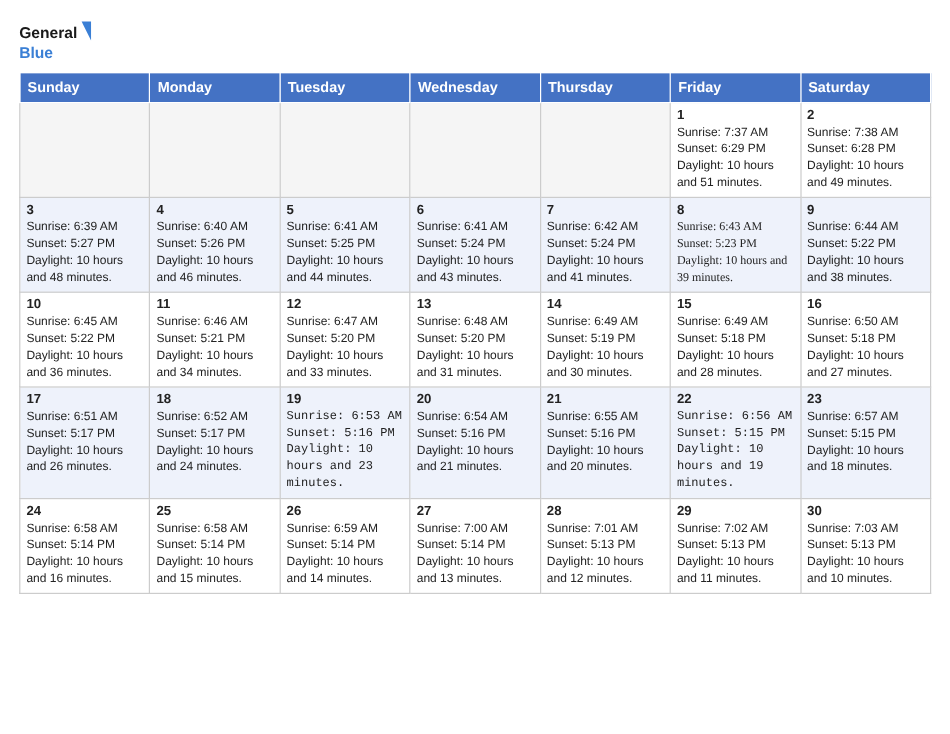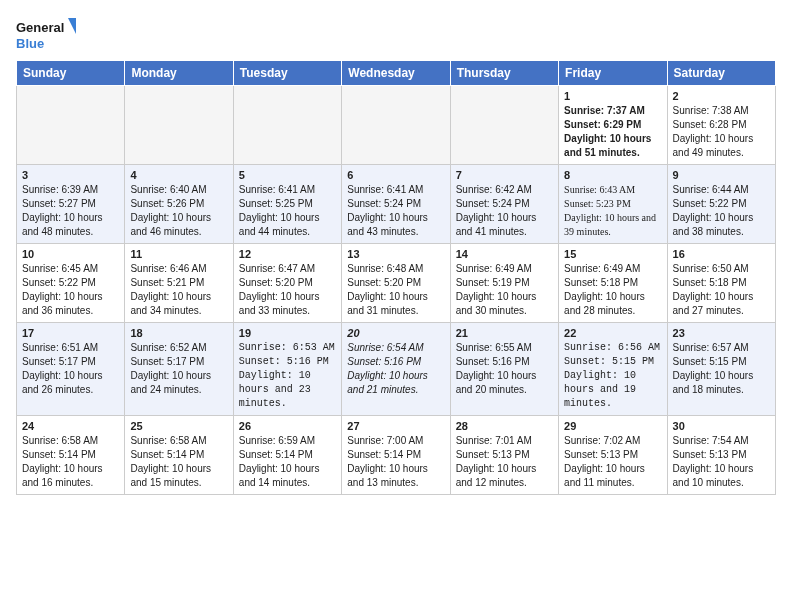--- a/index.html
+++ b/index.html
@@ -105,21 +105,21 @@
   </thead>
   <tbody id="calendar-body">
   <tr>
         <td class="empty"></td>
         <td class="empty"></td>
         <td class="empty"></td>
         <td class="empty"></td>
         <td class="empty"></td>
         <td>
           <div class="day-num">1</div>
-          <div class="day-info" style="white-space: pre-line; font-weight: bold;">Sunrise: 7:37 AM
+          <div class="day-info" style="white-space: pre-line;">Sunrise: 7:37 AM
 Sunset: 6:29 PM
 Daylight: 10 hours and 51 minutes.</div>
         </td>
         <td>
           <div class="day-num">2</div>
           <div class="day-info" style="white-space: pre-line;">Sunrise: 7:38 AM
 Sunset: 6:28 PM
 Daylight: 10 hours and 49 minutes.</div>
         </td>
       </tr>
@@ -223,21 +223,21 @@
           <div class="day-info" style="white-space: pre-line;">Sunrise: 6:52 AM
 Sunset: 5:17 PM
 Daylight: 10 hours and 24 minutes.</div>
         </td>
         <td style="background: rgb(238, 242, 251);">
           <div class="day-num">19</div>
           <div class="day-info" style="white-space: pre-line; font-family: Liberation Mono, monospace;">Sunrise: 6:53 AM
 Sunset: 5:16 PM
 Daylight: 10 hours and 23 minutes.</div>
         </td>
-        <td style="background: rgb(238, 242, 251); font-style: italic;">
+        <td style="background: rgb(238, 242, 251);">
           <div class="day-num">20</div>
           <div class="day-info" style="white-space: pre-line;">Sunrise: 6:54 AM
 Sunset: 5:16 PM
 Daylight: 10 hours and 21 minutes.</div>
         </td>
         <td style="background: rgb(238, 242, 251);">
           <div class="day-num">21</div>
           <div class="day-info" style="white-space: pre-line;">Sunrise: 6:55 AM
 Sunset: 5:16 PM
 Daylight: 10 hours and 20 minutes.</div>
@@ -287,19 +287,19 @@
 Daylight: 10 hours and 12 minutes.</div>
         </td>
         <td>
           <div class="day-num">29</div>
           <div class="day-info" style="white-space: pre-line;">Sunrise: 7:02 AM
 Sunset: 5:13 PM
 Daylight: 10 hours and 11 minutes.</div>
         </td>
         <td>
           <div class="day-num">30</div>
-          <div class="day-info" style="white-space: pre-line;">Sunrise: 7:54 AM
+          <div class="day-info" style="white-space: pre-line;">Sunrise: 7:03 AM
 Sunset: 5:13 PM
 Daylight: 10 hours and 10 minutes.</div>
         </td>
       </tr>
     </tbody>
 </table>
 
 </body></html>

